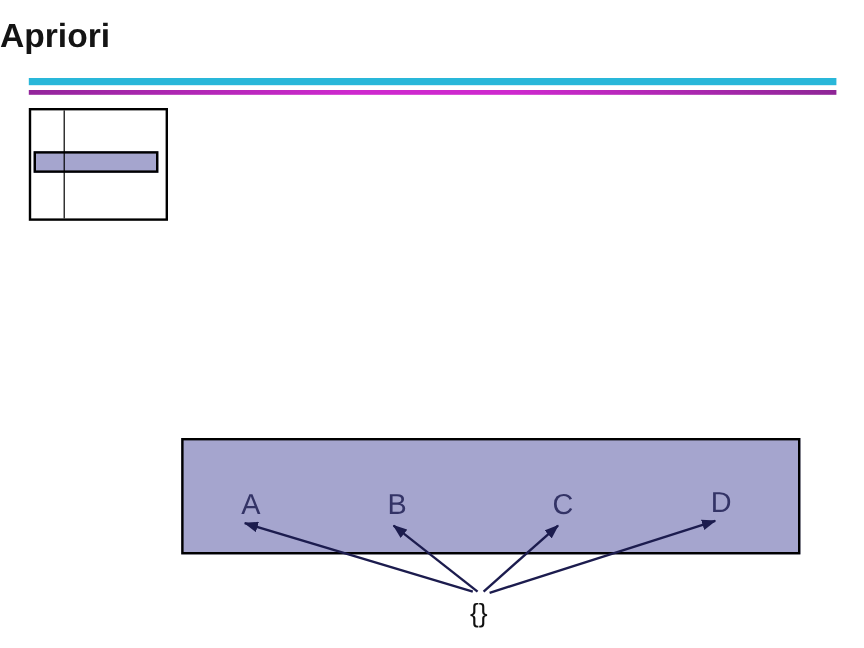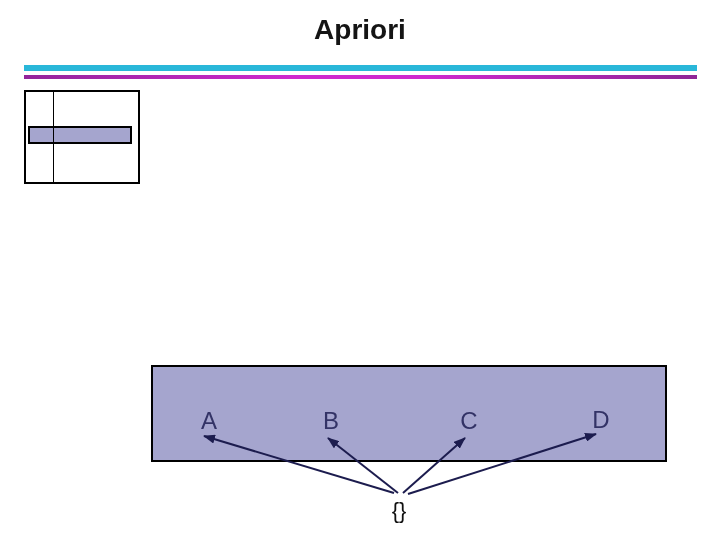--- a/index.html
+++ b/index.html
@@ -9,21 +9,21 @@
     height: 540px;
     background: #ffffff;
     font-family: "Liberation Sans", sans-serif;
     overflow: hidden;
   }
   .title {
     position: absolute;
     top: 13px;
     left: 0;
     width: 100%;
-    text-align: center;
+    text-align: left;
     font-size: 28px;
     line-height: 34px;
     font-weight: bold;
     color: #141414;
   }
   .rule-cyan {
     position: absolute;
     left: 24px;
     top: 65px;
     width: 673px;

